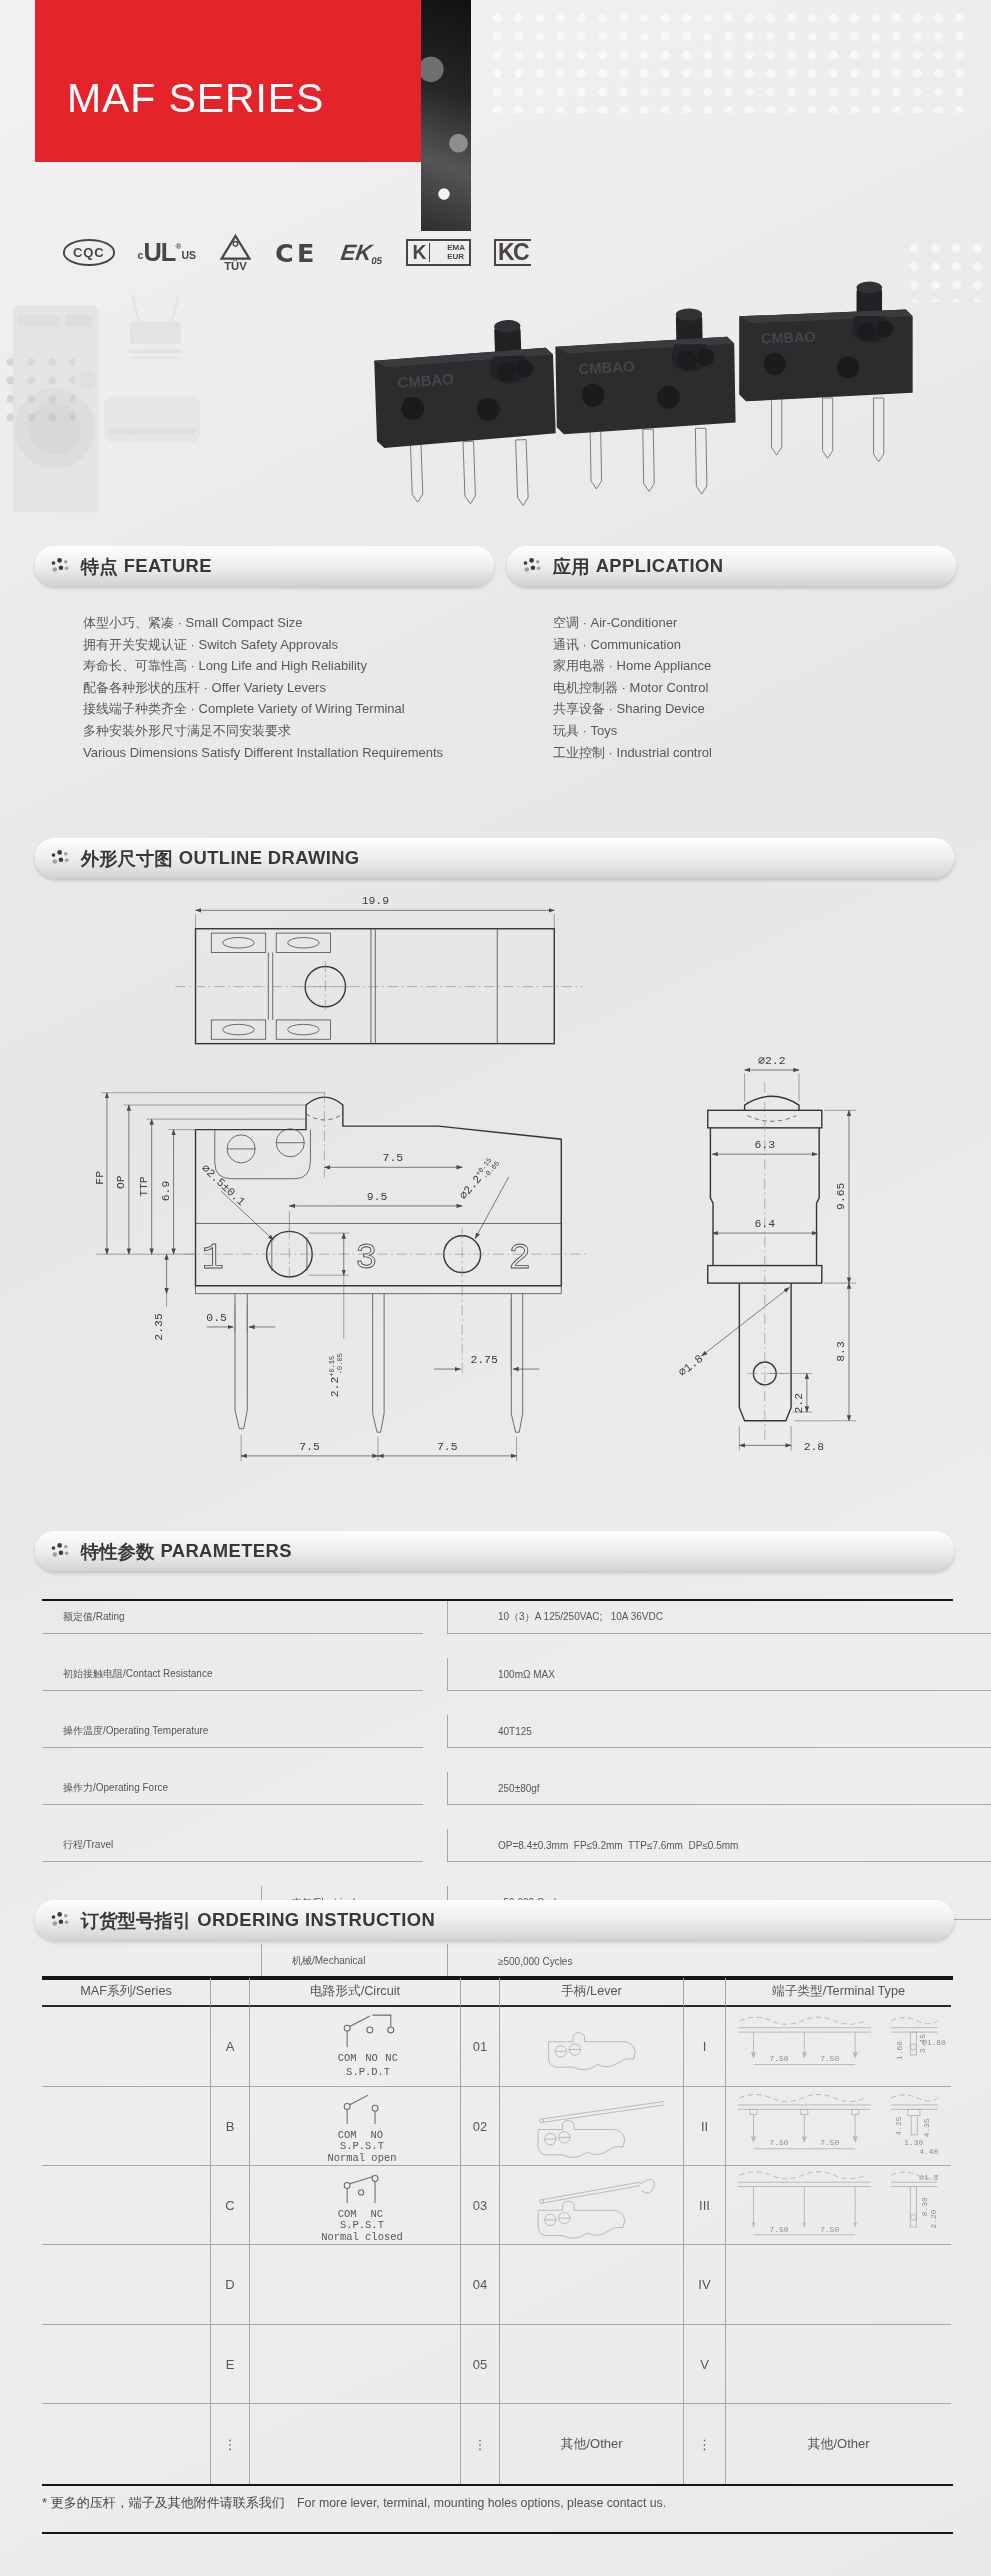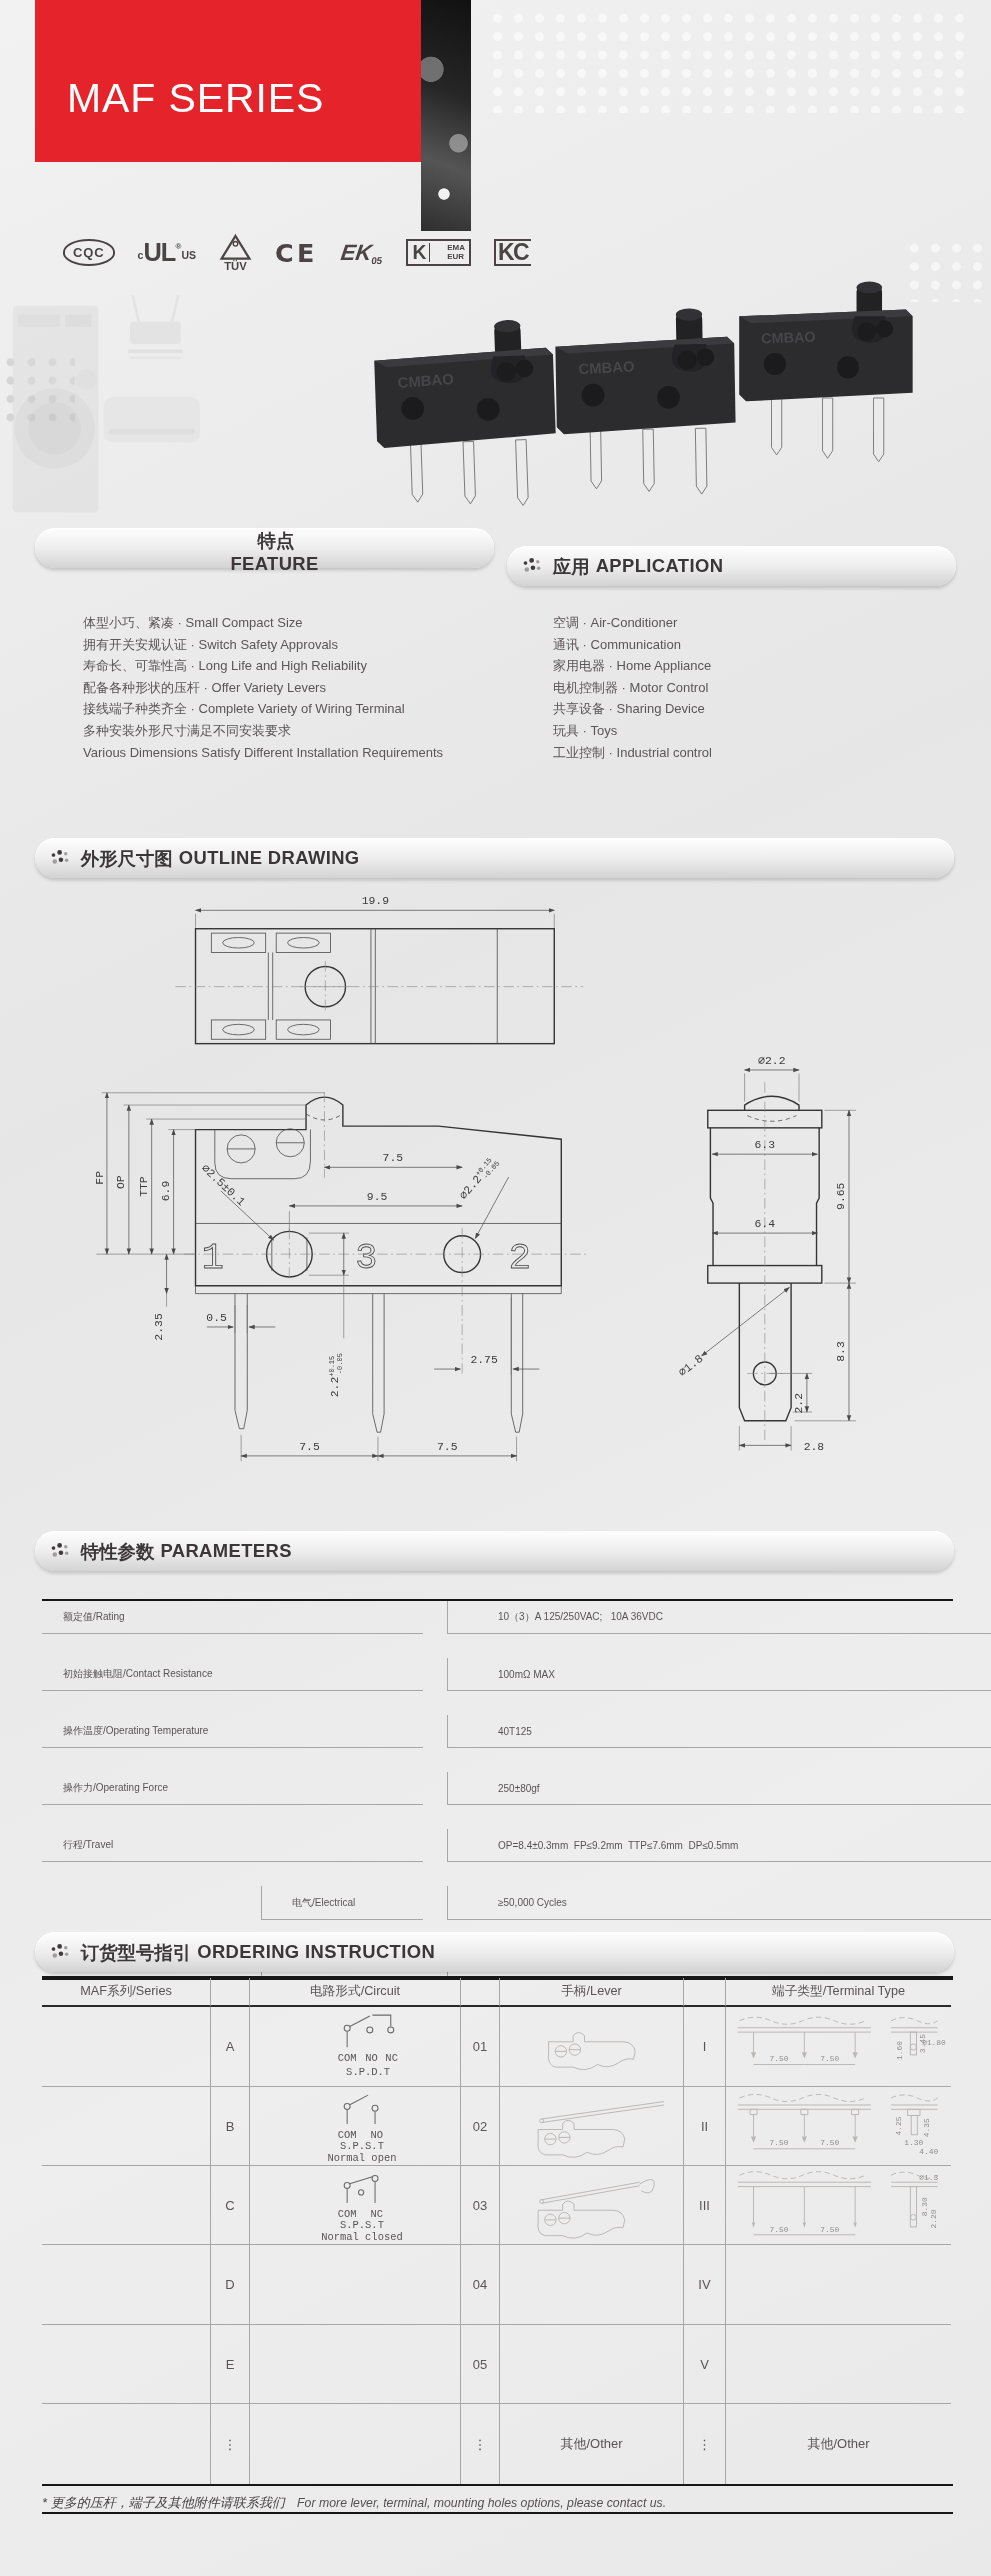--- a/index.html
+++ b/index.html
@@ -59,21 +59,21 @@
       grid-template-columns:168px 39px 211px 39px 184px 42px 226px;
       grid-template-rows:29px 80px 79px 79px 80px 79px 80px;
       border-top:2.6px solid #161616;border-bottom:2.6px solid #161616;font-size:13px;color:#5a5456;}
   .order-table>div{display:flex;align-items:center;justify-content:center;box-sizing:border-box;}
   .o-h{font-size:12.7px;border-bottom:2.2px solid #2a2a2a;}
   .o-c{border-bottom:0.9px solid #a9a6a6;}
   .o-c.last{border-bottom:none;}
   .vl{border-left:0.9px solid #a9a6a6;}
   .o-dots{font-size:13px;letter-spacing:0;}
   
-  .footer{position:absolute;left:42px;top:2494px;width:911px;border-bottom:2.6px solid #161616;padding-bottom:0;font-size:13px;color:#474243;font-style:italic;}
+  .footer{position:absolute;left:42px;top:2494px;width:911px;border-bottom:2.6px solid #161616;padding-bottom:20px;font-size:13px;color:#474243;}
   .footer .fe{font-size:12.3px;margin-left:8.8px;color:#565152;}
   
   .dimtext{font-family:"Liberation Mono",monospace;font-size:13px;fill:#3c3c3c;text-anchor:middle;}
   .bignum{font-family:"Liberation Mono",monospace;font-size:42px;fill:none;stroke:#4a4a4a;stroke-width:1;}
   .skt{stroke:#bab6b4;fill:none;stroke-width:1.1;}
   .skt-t{font-family:"Liberation Mono",monospace;font-size:9px;fill:#8f8b8b;text-anchor:middle;}
   .cir{stroke:#6a6a6a;fill:none;stroke-width:1.2;}
   .cir-t{font-family:"Liberation Mono",monospace;font-size:12px;fill:#5a5456;text-anchor:middle;}
 </style>
 </head>
@@ -158,21 +158,21 @@
         <circle cx="42" cy="76" r="13" fill="#1b1b1e"></circle>
         <circle cx="128" cy="80" r="13" fill="#1b1b1e"></circle>
         <text x="26" y="52" font-size="17" font-weight="bold" fill="#45454a" transform="rotate(-2 26 52)">CMBAO</text>
       </g>
     </defs>
     <use href="#sw" transform="translate(5,96) rotate(-2)"></use>
     <use href="#sw" transform="translate(212,80) rotate(-1)"></use>
     <use href="#sw" transform="translate(422,46) scale(0.97)"></use>
   </svg>
 
-  <div class="bar" style="left:35px;top:528px;width:459px;flex-direction:column;">
+  <div class="bar" style="left:35px;top:546px;width:459px;">
     <svg width="23" height="21" viewBox="0 0 26 24">
       <circle cx="5" cy="8" r="2.1" fill="#3f3a3b"></circle>
         <circle cx="12" cy="5" r="2.7" fill="#3f3a3b"></circle>
         <circle cx="19" cy="6.5" r="2" fill="#a19d9e"></circle>
       <circle cx="6.5" cy="15.5" r="2.6" fill="#a19d9e"></circle>
         <circle cx="13.5" cy="13.5" r="2.6" fill="#3f3a3b"></circle>
         <circle cx="20" cy="14" r="2" fill="#a19d9e"></circle>
     </svg>
     <span class="bar-zh">特点</span>
     <span class="bar-en">FEATURE</span>
@@ -404,21 +404,21 @@
     <div class="p-label">操作力/Operating Force</div>
     <div class="p-value">250±80gf</div>
     <div class="p-label">行程/Travel</div>
     <div class="p-value">OP=8.4±0.3mm  FP≤9.2mm  TTP≤7.6mm  DP≤0.5mm</div>
     <div class="p-sub mid">电气/Electrical</div>
     <div class="p-val2 mid">≥50,000 Cycles</div>
     <div class="p-sub">机械/Mechanical</div>
     <div class="p-val2">≥500,000 Cycles</div>
   </div>
 
-  <div class="bar" style="left:35px;top:1900px;width:919px;margin-top:32px;">
+  <div class="bar" style="left:35px;top:1900px;width:919px;">
     <svg width="23" height="21" viewBox="0 0 26 24">
       <circle cx="5" cy="8" r="2.1" fill="#3f3a3b"></circle>
         <circle cx="12" cy="5" r="2.7" fill="#3f3a3b"></circle>
         <circle cx="19" cy="6.5" r="2" fill="#a19d9e"></circle>
       <circle cx="6.5" cy="15.5" r="2.6" fill="#a19d9e"></circle>
         <circle cx="13.5" cy="13.5" r="2.6" fill="#3f3a3b"></circle>
         <circle cx="20" cy="14" r="2" fill="#a19d9e"></circle>
     </svg>
     <span class="bar-zh">订货型号指引</span>
     <span class="bar-en">ORDERING INSTRUCTION</span>

